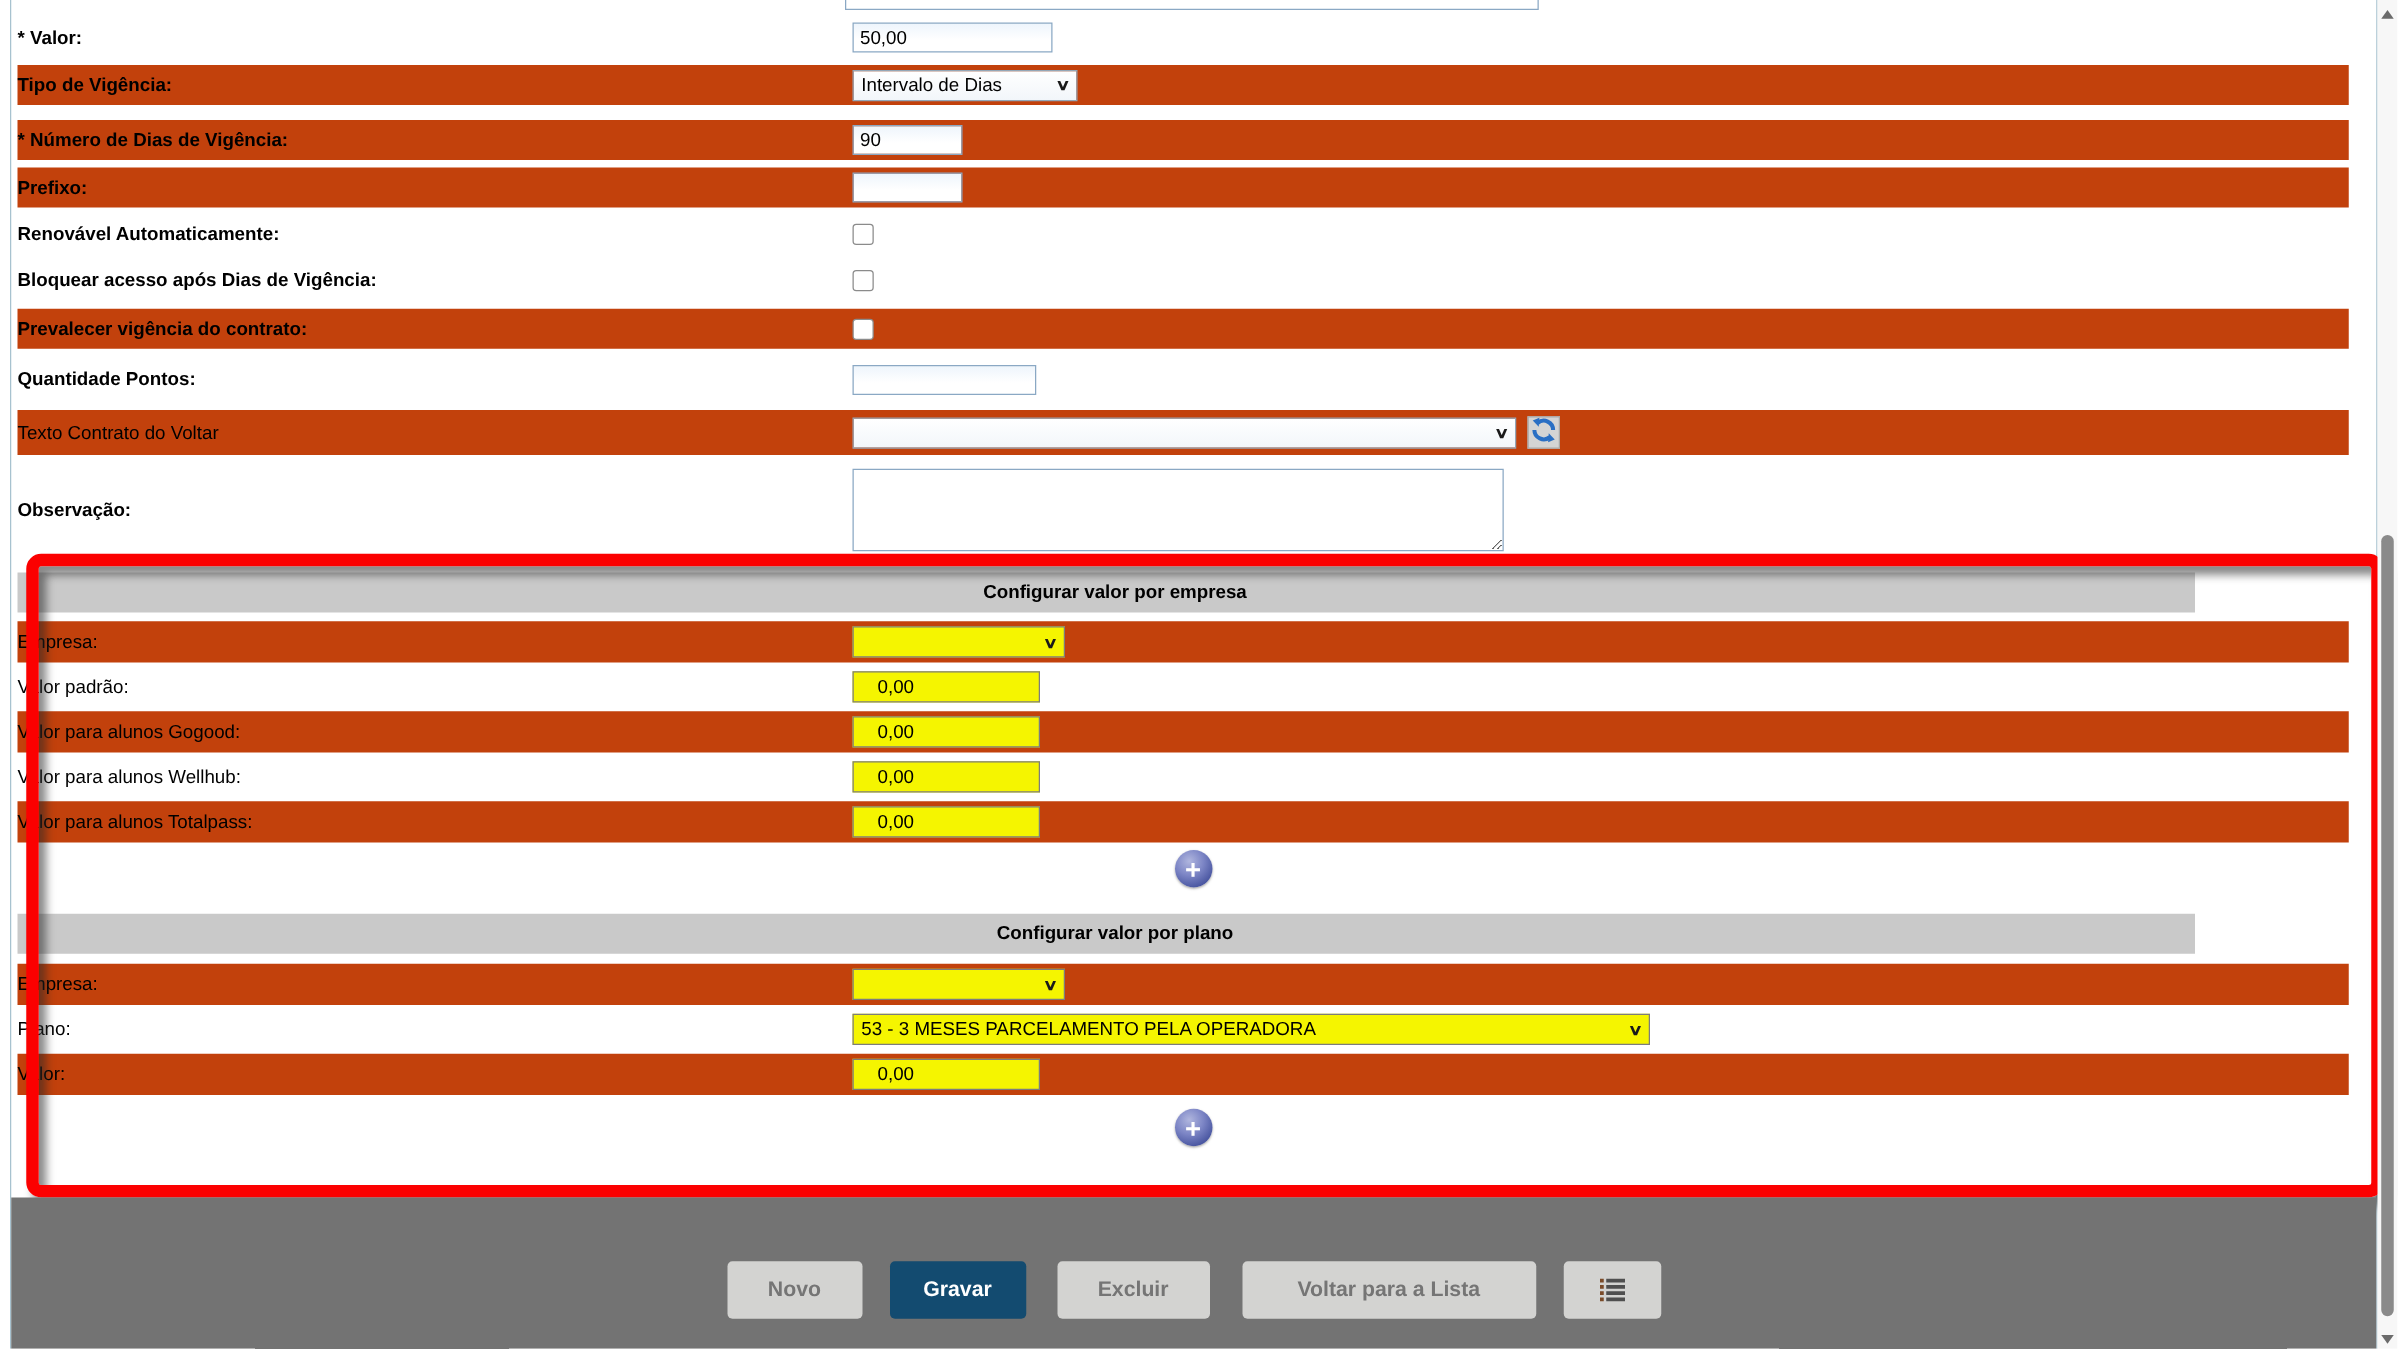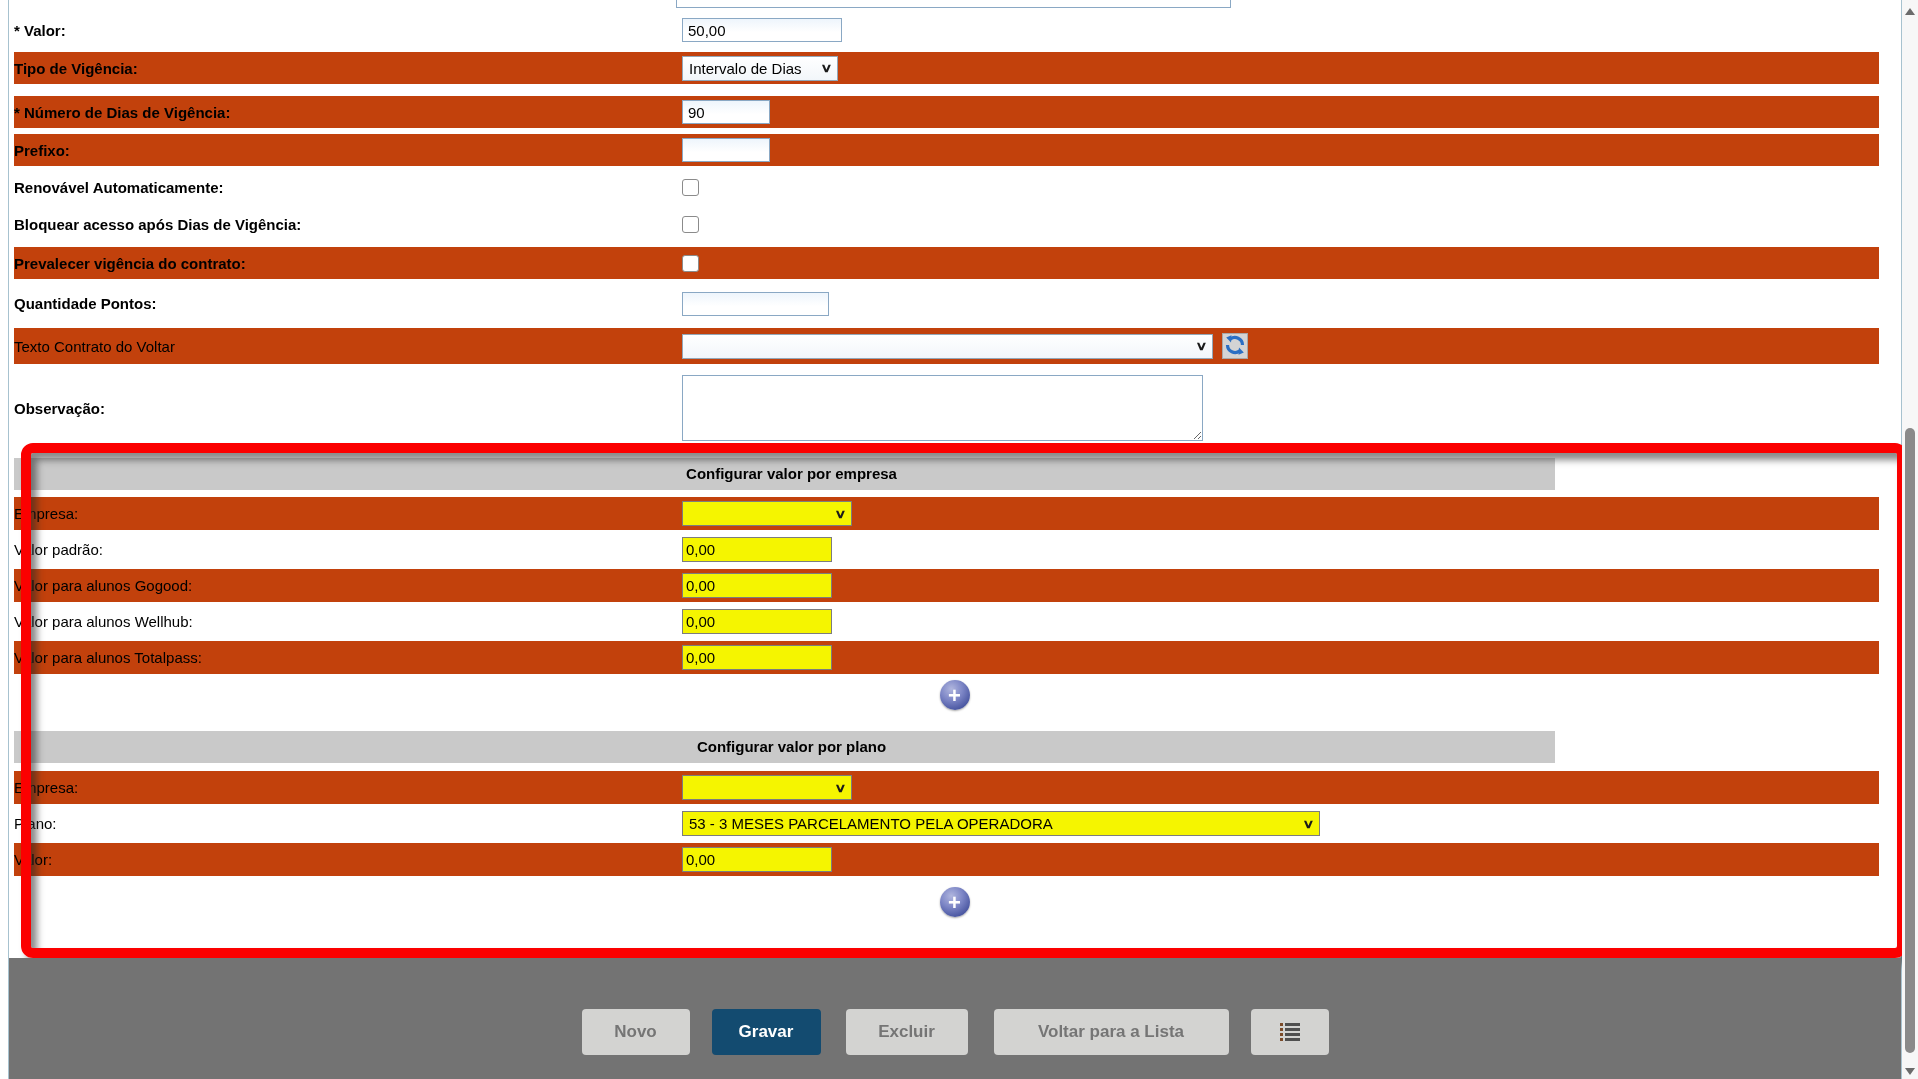--- a/index.html
+++ b/index.html
@@ -38,21 +38,21 @@
   .input-blue {
     height:24px; border:1px solid #8aa8c4;
     background:linear-gradient(#eef5fc, #ffffff 60%);
     font-family:inherit; font-size:15px; padding:1px 5px; color:#000;
   }
   .w148{width:160px}.w88{width:88px}.w147{width:147px}
   .select-plain {
     height:25px; border:1px solid #93a7b8; background:linear-gradient(#ffffff,#f2f6fa);
     display:flex; align-items:center; justify-content:space-between; padding:0 6px;
   }
-  .sp-w180{width:156px} .sp-w531{width:531px}
+  .sp-w180{width:180px} .sp-w531{width:531px}
   .chev { font-size:12px; font-weight:bold; color:#1a1a1a; transform:scaleX(1.4); }
   .checkbox {
     appearance:none; -webkit-appearance:none; width:17px; height:17px; margin:0;
     border:1px solid #8b8b8b; border-radius:3px; background:#fff;
   }
   .textarea-obs {
     width:521px; height:66px; border:1px solid #8aa8c4; background:#fff;
     resize:both; font-family:inherit; font-size:15px;
   }
   .refresh-btn {
@@ -60,25 +60,25 @@
     border:1px solid #a8a8a8; display:flex; align-items:center; justify-content:center;
   }
   
   .sel-yellow {
     height:25px; background:#f5f500; border:1px solid #7d7d7d;
     display:flex; align-items:center; justify-content:space-between; padding:0 6px;
   }
   .sy-w170{width:170px} .sy-w638{width:638px}
   .input-yellow {
     width:150px; height:25px; background:#f5f500; border:1px solid #7d7d7d;
-    font-family:inherit; font-size:15px; padding:1px 3px; color:#000;
+    font-family:inherit; font-size:15px; padding:1px 19px; color:#000;
   }
   
   .section-header {
-    margin-left:5px; width:1541px; height:32px; background:#c9c9c9;
+    margin-left:5px; width:1742px; height:32px; background:#c9c9c9;
     font-weight:bold; text-align:center; line-height:32px; font-size:15px; text-indent:14px;
   }
   
   .plus-row { justify-content:center; }
   .plus-btn {
     position:relative; left:8px; width:30px; height:30px; border-radius:50%;
     background:radial-gradient(circle at 38% 30%, #b0b6de 0%, #7d86c6 40%, #47549f 78%, #333f93 100%);
     color:#fff; font-size:22px; font-weight:bold; line-height:27px; text-align:center;
     border:none; cursor:pointer; box-shadow:0 1px 2px rgba(0,0,0,.35);
   }

